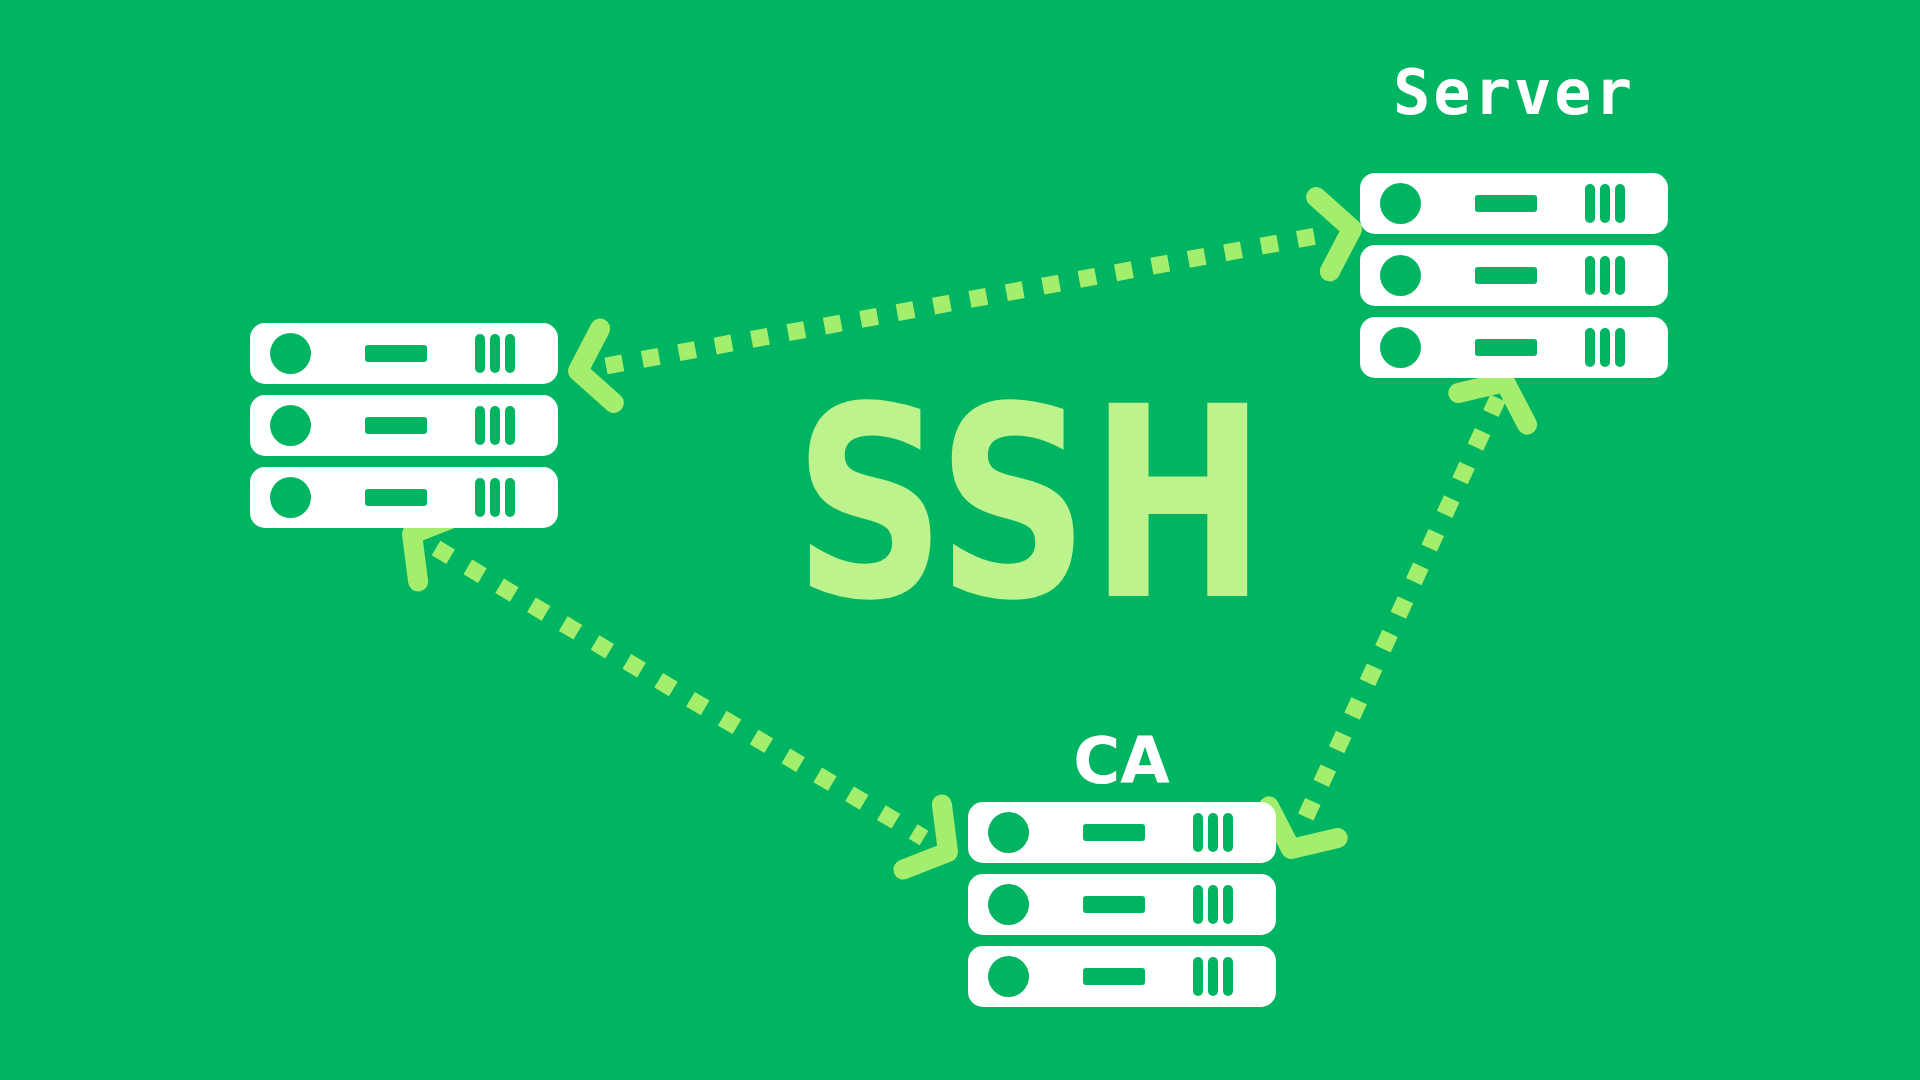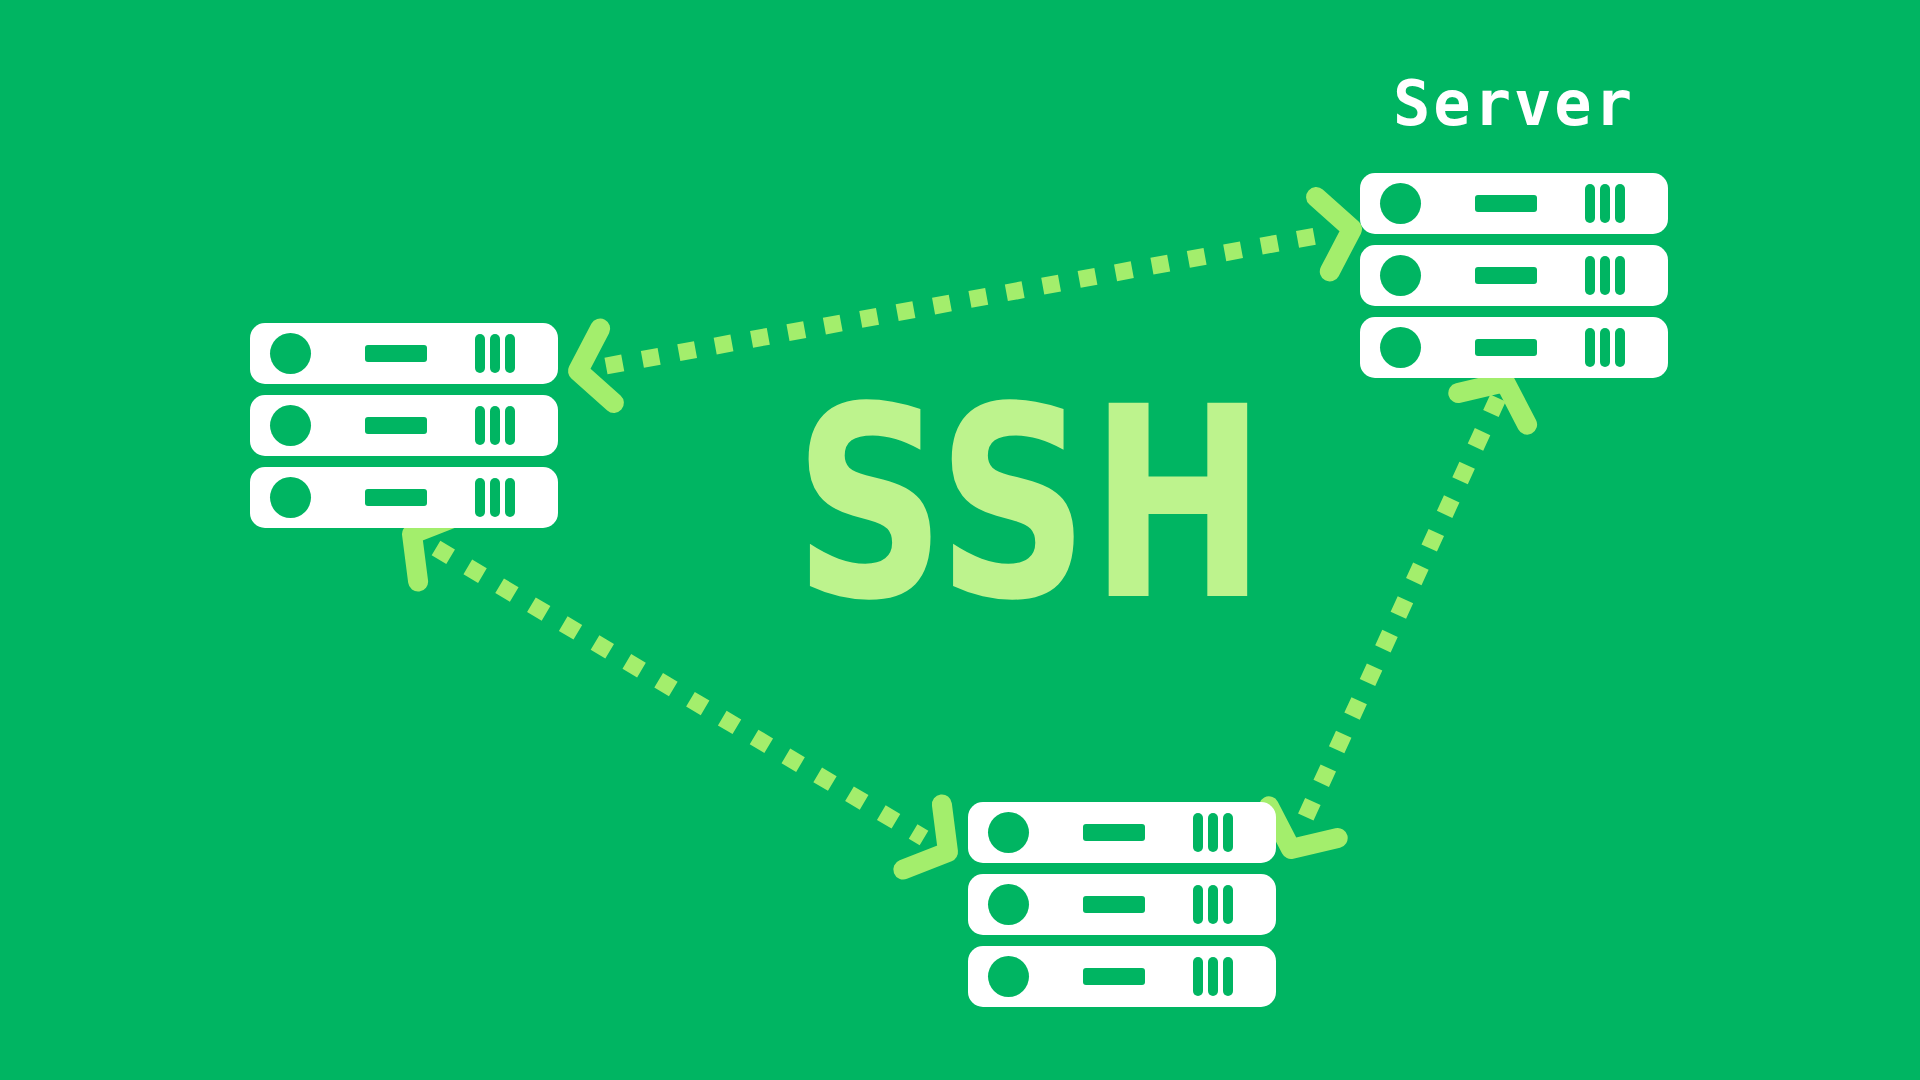--- a/index.html
+++ b/index.html
@@ -88,21 +88,21 @@
       <i class="pwr"></i>
       <i class="vent"></i>
       <span class="bays">
           <i></i>
           <i></i>
           <i></i>
         </span>
     </div>
   </div>
 
-  <div class="node-label" style="left:1360px;top:73px;width:308px;">Server</div>
+  <div class="node-label" style="left:1360px;top:62px;width:308px;">Server</div>
   <div class="rack" style="left:1360px;top:173px;width:308px;height:205px;">
     <div class="unit u0">
       <i class="pwr"></i>
       <i class="vent"></i>
       <span class="bays">
           <i></i>
           <i></i>
           <i></i>
         </span>
     </div>
@@ -119,20 +119,21 @@
       <i class="pwr"></i>
       <i class="vent"></i>
       <span class="bays">
           <i></i>
           <i></i>
           <i></i>
         </span>
     </div>
   </div>
 
+  <div class="node-label sans" style="left:968px;top:729px;width:307px;">CA</div>
   <div class="rack" style="left:968px;top:802px;width:307px;height:205px;">
     <div class="unit u0">
       <i class="pwr"></i>
       <i class="vent"></i>
       <span class="bays">
           <i></i>
           <i></i>
           <i></i>
         </span>
     </div>

